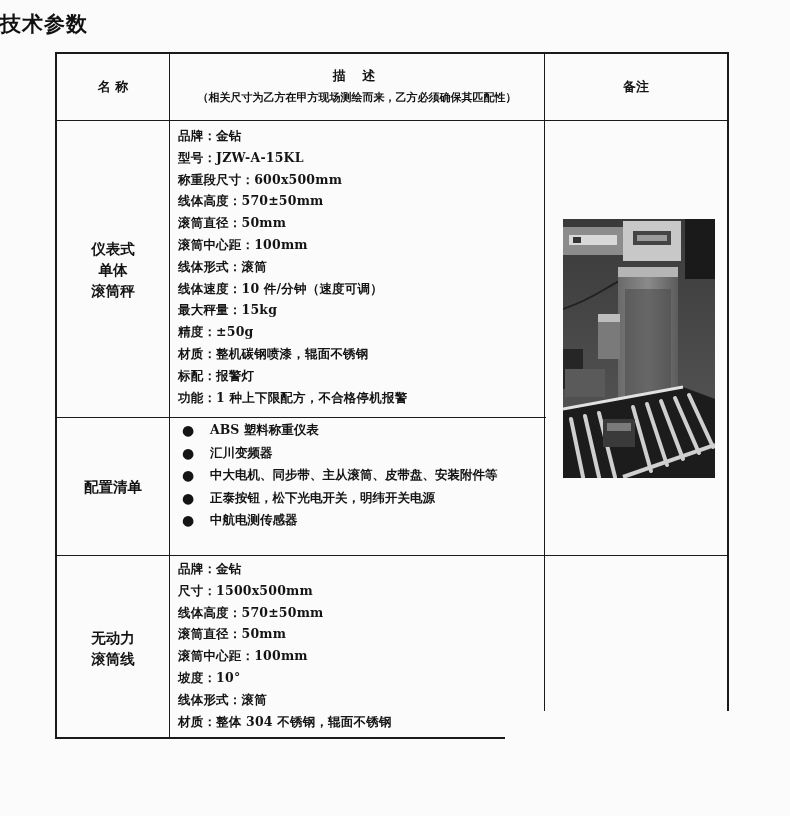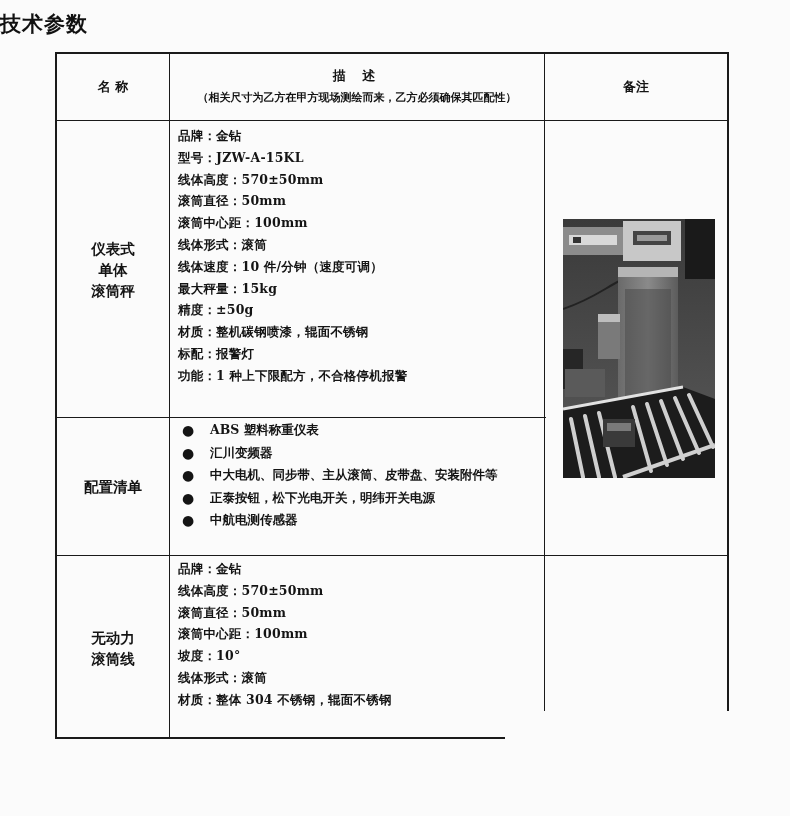--- a/index.html
+++ b/index.html
@@ -71,20 +71,21 @@
   </div>
 
   <div class="cell center" style="left:0; top:67px; width:112px; height:296px;">
     <span class="name-text">仪表式</span>
     <span class="name-text">单体</span>
     <span class="name-text">滚筒秤</span>
   </div>
   <div class="cell lines" style="left:113px; top:67px; width:374px; height:296px;">
     <div class="line">品牌：金钻</div>
     <div class="line">型号：JZW-A-15KL</div>
+    <div class="line">称重段尺寸：600x500mm</div>
     <div class="line">线体高度：570±50mm</div>
     <div class="line">滚筒直径：50mm</div>
     <div class="line">滚筒中心距：100mm</div>
     <div class="line">线体形式：滚筒</div>
     <div class="line">线体速度：10 件/分钟（速度可调）</div>
     <div class="line">最大秤量：15kg</div>
     <div class="line">精度：±50g</div>
     <div class="line">材质：整机碳钢喷漆，辊面不锈钢</div>
     <div class="line">标配：报警灯</div>
     <div class="line">功能：1 种上下限配方，不合格停机报警</div>
@@ -119,20 +120,21 @@
         <span class="btxt">中航电测传感器</span>
       </div>
   </div>
 
   <div class="cell center" style="left:0; top:502px; width:112px; height:183px;">
     <span class="name-text">无动力</span>
     <span class="name-text">滚筒线</span>
   </div>
   <div class="cell lines" style="left:113px; top:502px; width:374px; height:183px; padding-top:2px;">
     <div class="line">品牌：金钻</div>
+    <div class="line">尺寸：1500x500mm</div>
     <div class="line">线体高度：570±50mm</div>
     <div class="line">滚筒直径：50mm</div>
     <div class="line">滚筒中心距：100mm</div>
     <div class="line">坡度：10°</div>
     <div class="line">线体形式：滚筒</div>
     <div class="line">材质：整体 304 不锈钢，辊面不锈钢</div>
   </div>
   <div class="cell" style="left:488px; top:502px; width:182px; height:183px;"></div>
 
   <div class="photo">

